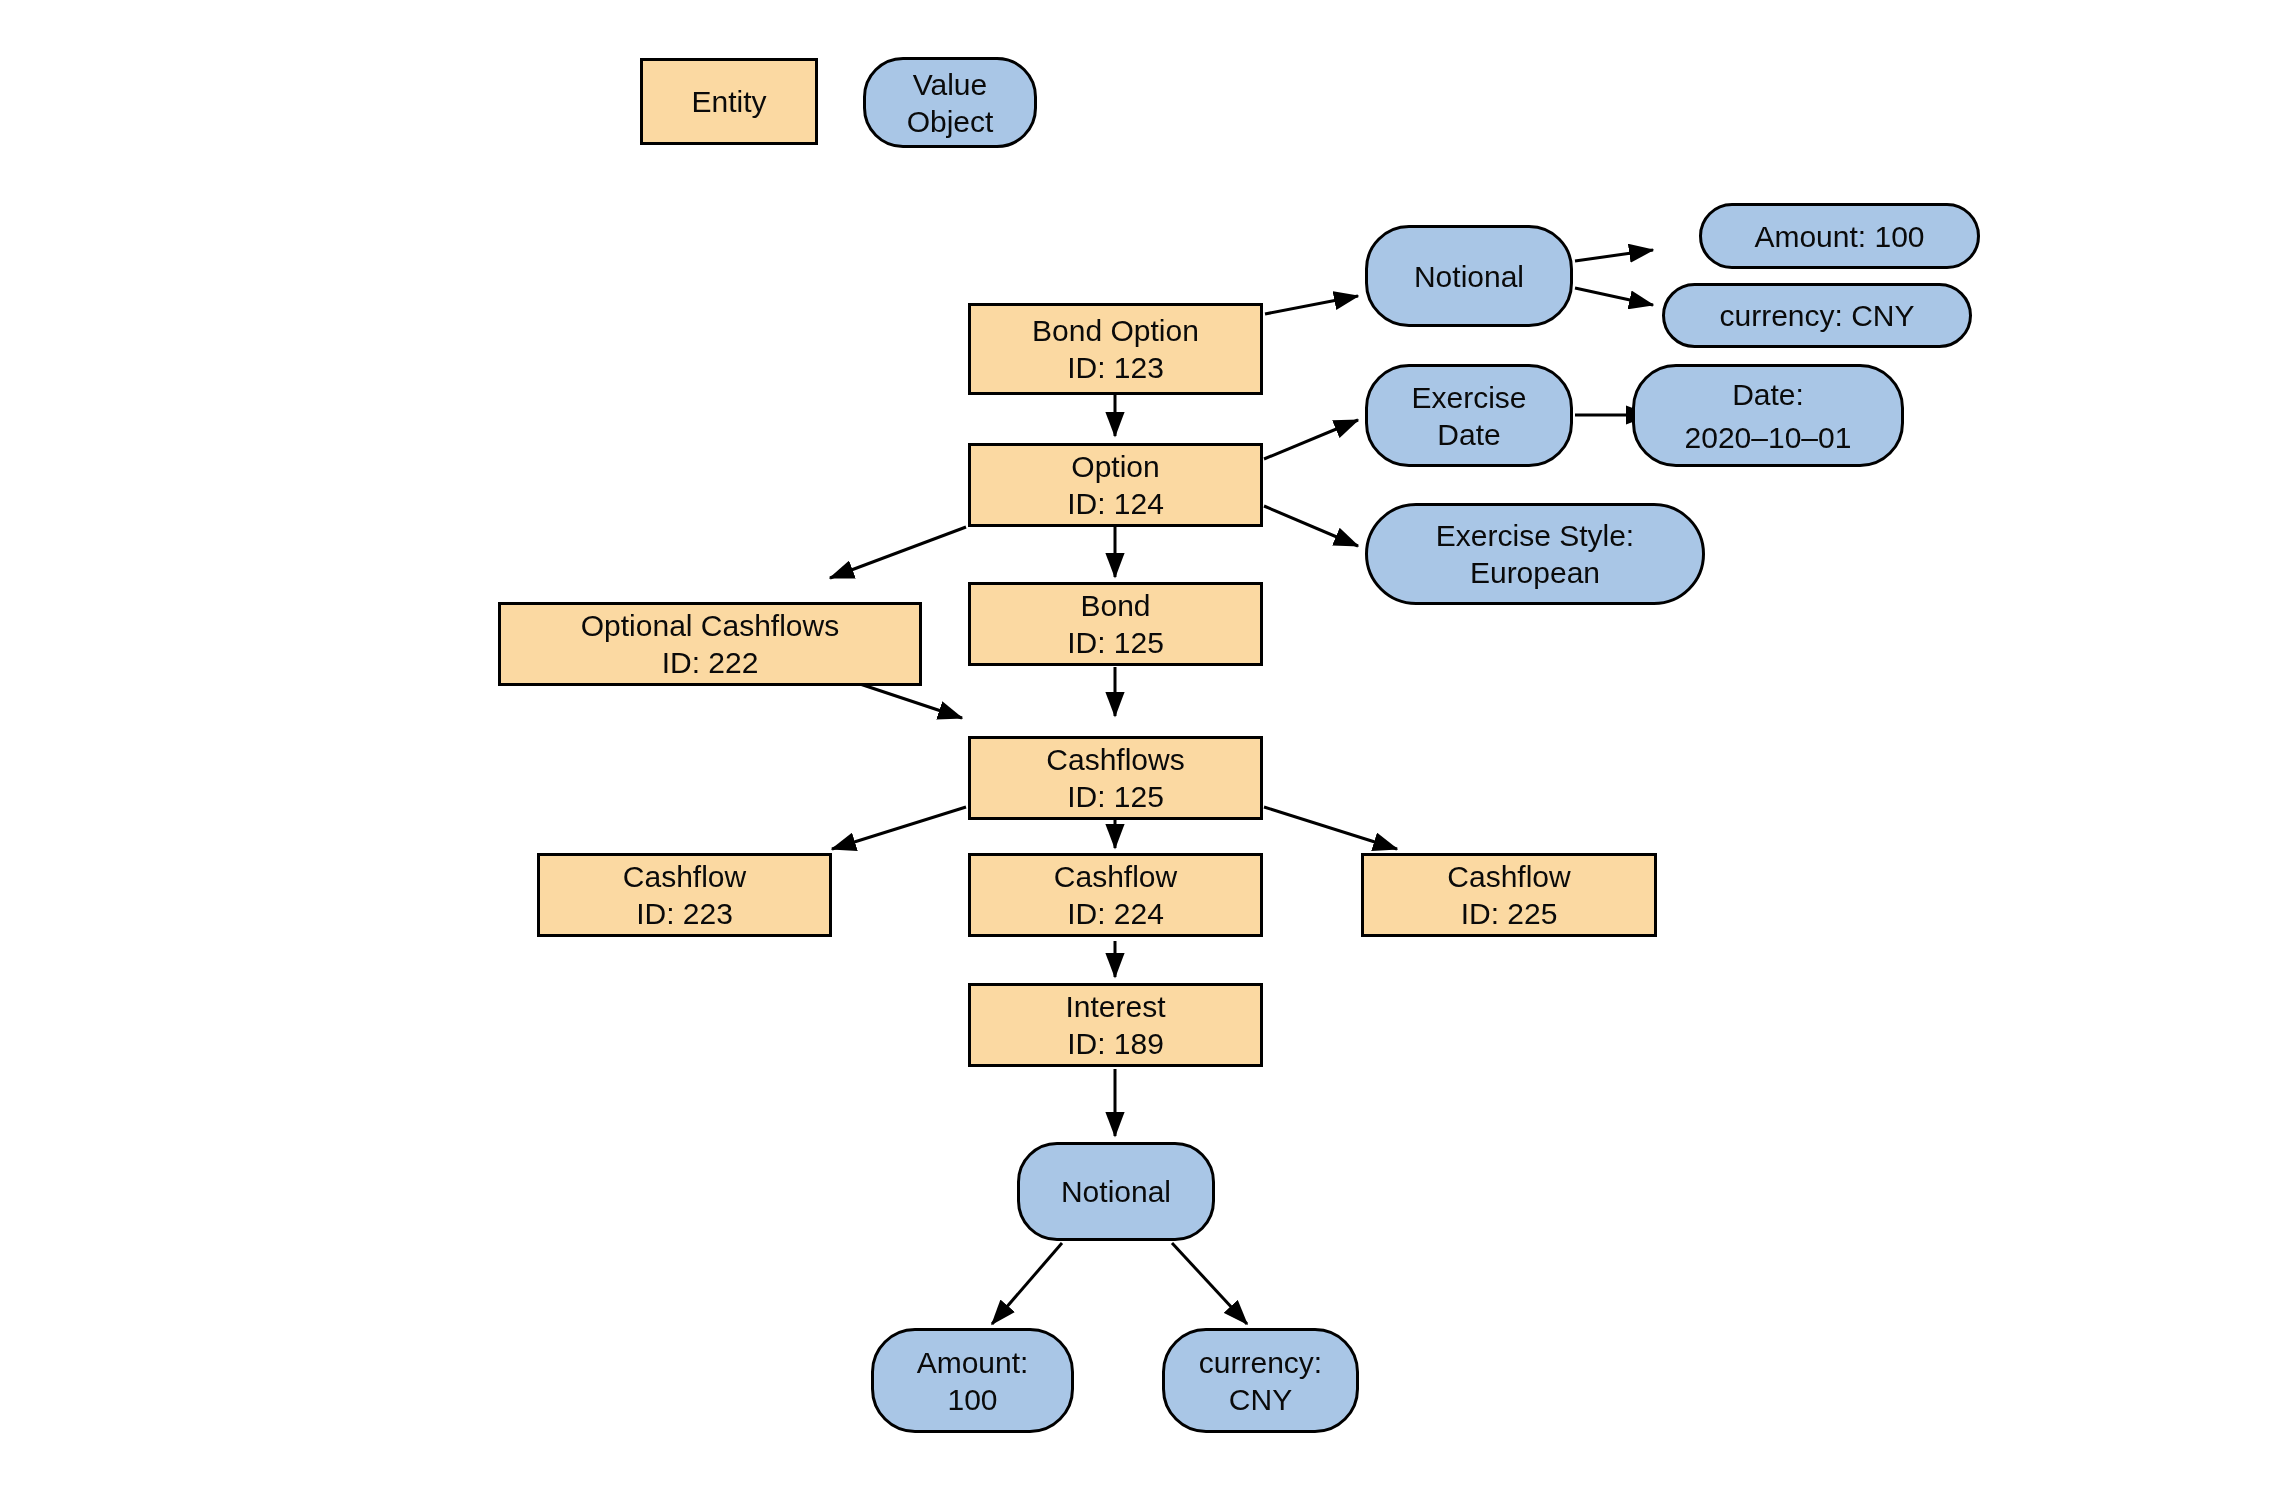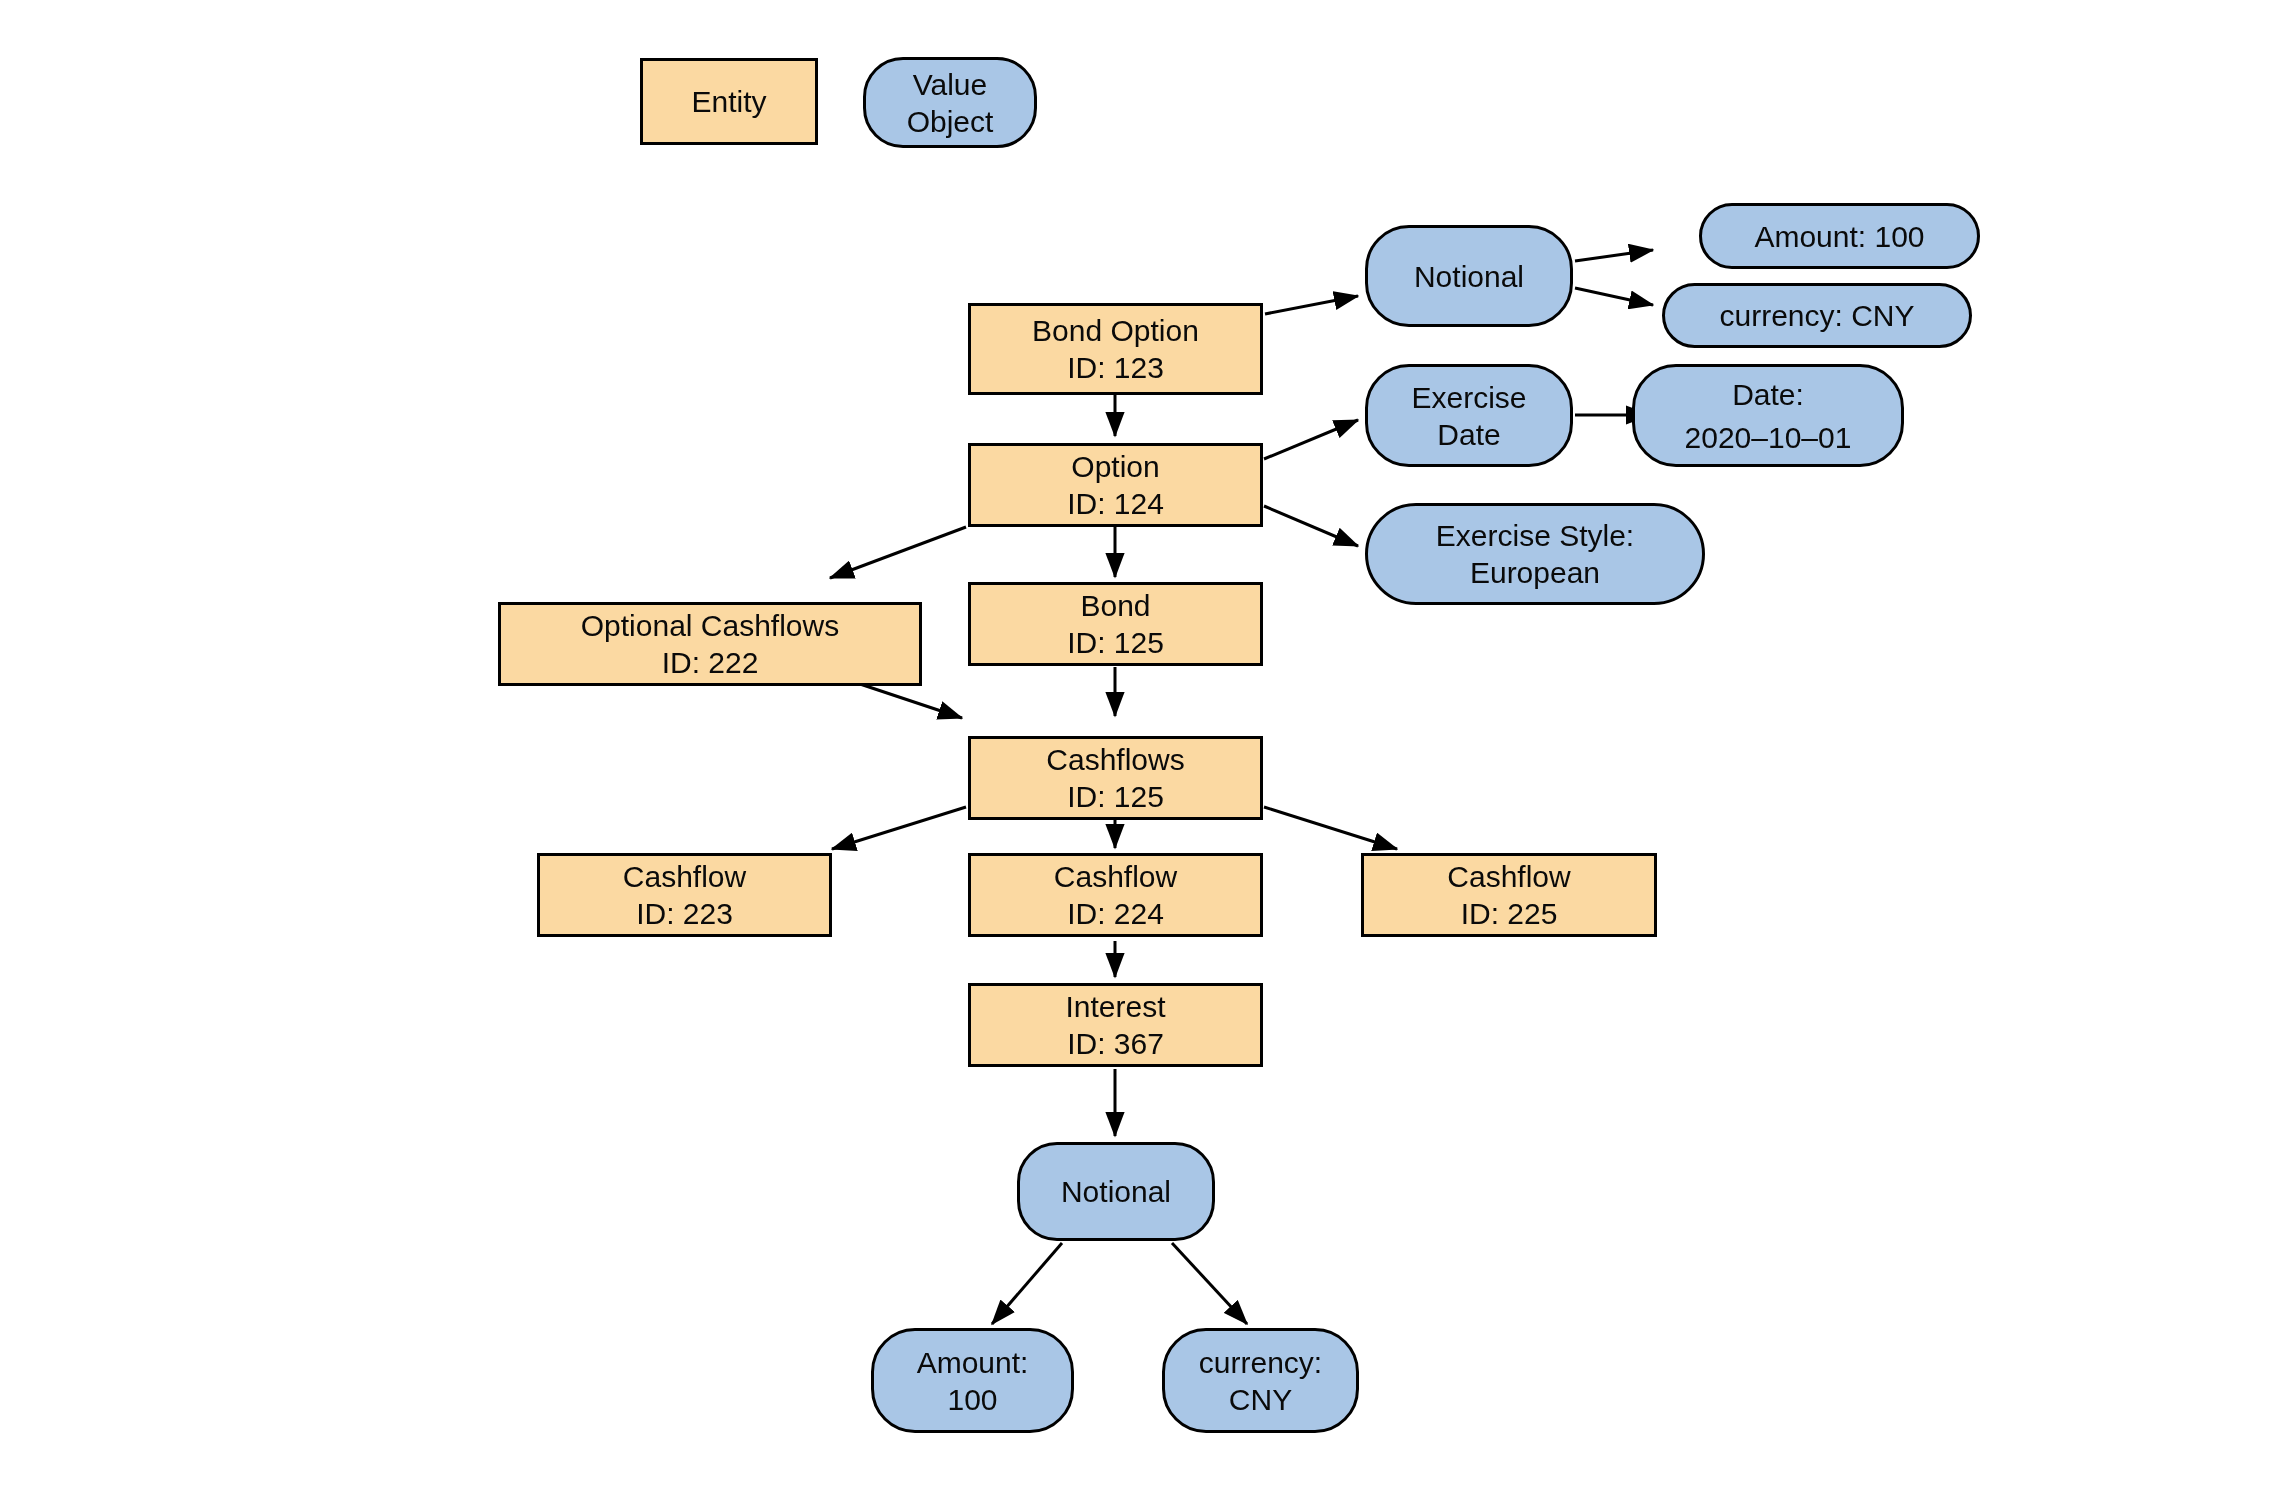--- a/index.html
+++ b/index.html
@@ -98,21 +98,21 @@
   <div class="node entity" style="left:968px;top:853px;width:295px;height:84px;">
     <span>Cashflow</span>
     <span>ID: 224</span>
   </div>
   <div class="node entity" style="left:1361px;top:853px;width:296px;height:84px;">
     <span>Cashflow</span>
     <span>ID: 225</span>
   </div>
   <div class="node entity" style="left:968px;top:983px;width:295px;height:84px;">
     <span>Interest</span>
-    <span>ID: 367</span>
+    <span>ID: 189</span>
   </div>
 
   <div class="node vo r44" style="left:1365px;top:225px;width:208px;height:102px;">
     <span>Notional</span>
   </div>
   <div class="node vo r34" style="left:1699px;top:203px;width:281px;height:66px;text-align:right;">
     <span>Amount: 100</span>
   </div>
   <div class="node vo r44" style="left:1365px;top:364px;width:208px;height:103px;">
     <span>Exercise</span>

